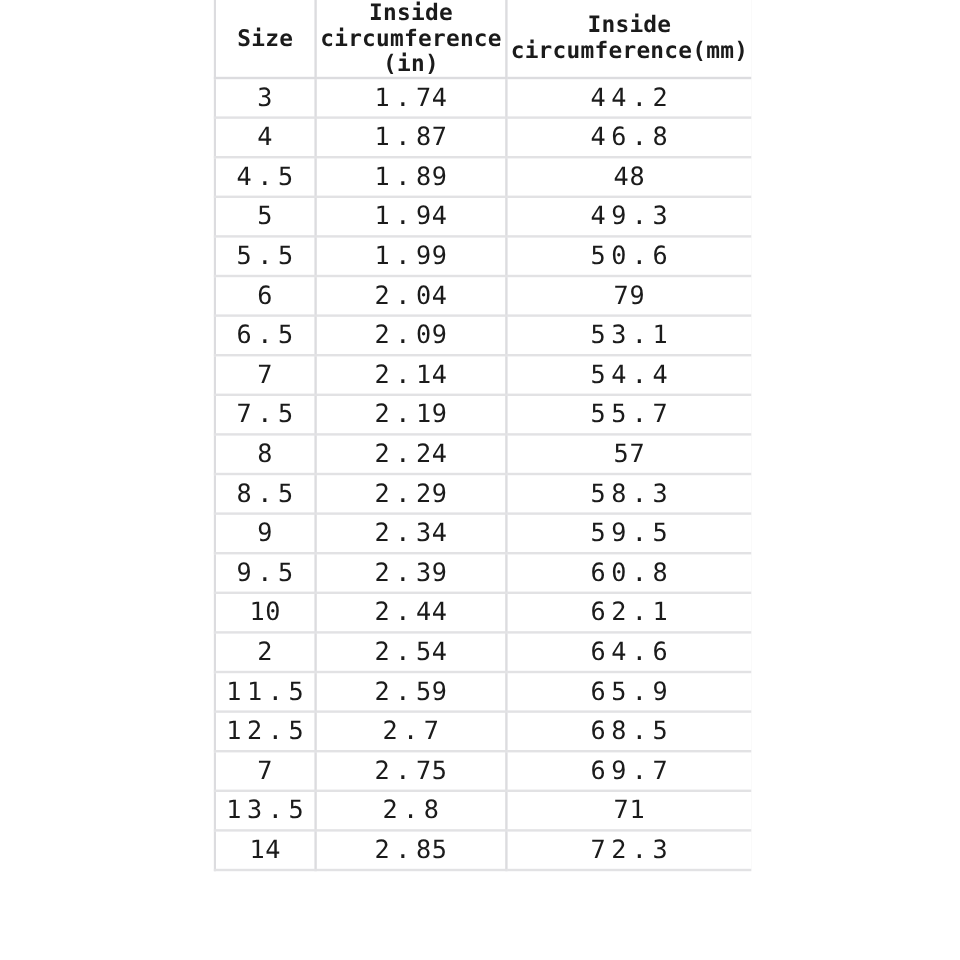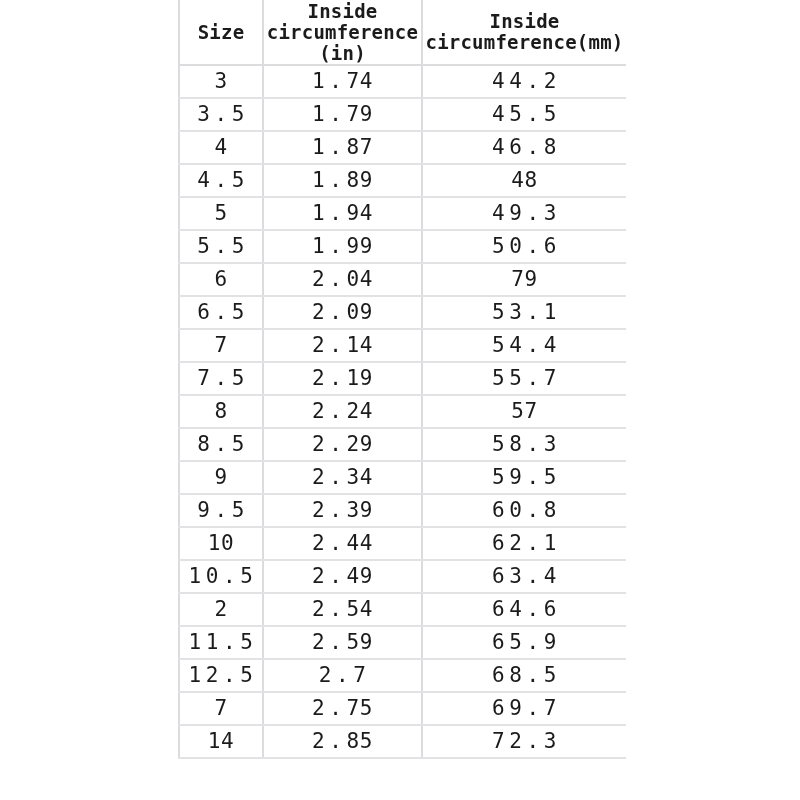--- a/index.html
+++ b/index.html
@@ -97,25 +97,20 @@
           </th>
       </tr>
     </thead>
     <tbody id="table-body">
         <tr>
           <td><span>3</span></td>
           <td><span class="dot-gap">1.</span><span>74</span></td>
           <td><span class="dot-gap">44.</span><span>2</span></td>
         </tr>
         <tr>
-          <td><span class="dot-gap">3.</span><span>5</span></td>
-          <td><span class="dot-gap">1.</span><span>79</span></td>
-          <td><span class="dot-gap">45.</span><span>5</span></td>
-        </tr>
-        <tr>
           <td><span>4</span></td>
           <td><span class="dot-gap">1.</span><span>87</span></td>
           <td><span class="dot-gap">46.</span><span>8</span></td>
         </tr>
         <tr>
           <td><span class="dot-gap">4.</span><span>5</span></td>
           <td><span class="dot-gap">1.</span><span>89</span></td>
           <td><span>48</span></td>
         </tr>
         <tr>
@@ -167,44 +162,44 @@
           <td><span class="dot-gap">9.</span><span>5</span></td>
           <td><span class="dot-gap">2.</span><span>39</span></td>
           <td><span class="dot-gap">60.</span><span>8</span></td>
         </tr>
         <tr>
           <td><span>10</span></td>
           <td><span class="dot-gap">2.</span><span>44</span></td>
           <td><span class="dot-gap">62.</span><span>1</span></td>
         </tr>
         <tr>
-          <td><span class="dot-gap">10.</span><span>5</span></td>
-          <td><span class="dot-gap">2.</span><span>49</span></td>
-          <td><span class="dot-gap">63.</span><span>4</span></td>
-        </tr>
-        <tr>
           <td><span>2</span></td>
           <td><span class="dot-gap">2.</span><span>54</span></td>
           <td><span class="dot-gap">64.</span><span>6</span></td>
         </tr>
         <tr>
           <td><span class="dot-gap">11.</span><span>5</span></td>
           <td><span class="dot-gap">2.</span><span>59</span></td>
           <td><span class="dot-gap">65.</span><span>9</span></td>
         </tr>
         <tr>
           <td><span class="dot-gap">12.</span><span>5</span></td>
           <td><span class="dot-gap">2.</span><span>7</span></td>
           <td><span class="dot-gap">68.</span><span>5</span></td>
         </tr>
         <tr>
           <td><span>7</span></td>
           <td><span class="dot-gap">2.</span><span>75</span></td>
           <td><span class="dot-gap">69.</span><span>7</span></td>
         </tr>
         <tr>
+          <td><span class="dot-gap">13.</span><span>5</span></td>
+          <td><span class="dot-gap">2.</span><span>8</span></td>
+          <td><span>71</span></td>
+        </tr>
+        <tr>
           <td><span>14</span></td>
           <td><span class="dot-gap">2.</span><span>85</span></td>
           <td><span class="dot-gap">72.</span><span>3</span></td>
         </tr>
       </tbody>
   </table>
 </div>
 
 </body></html>

